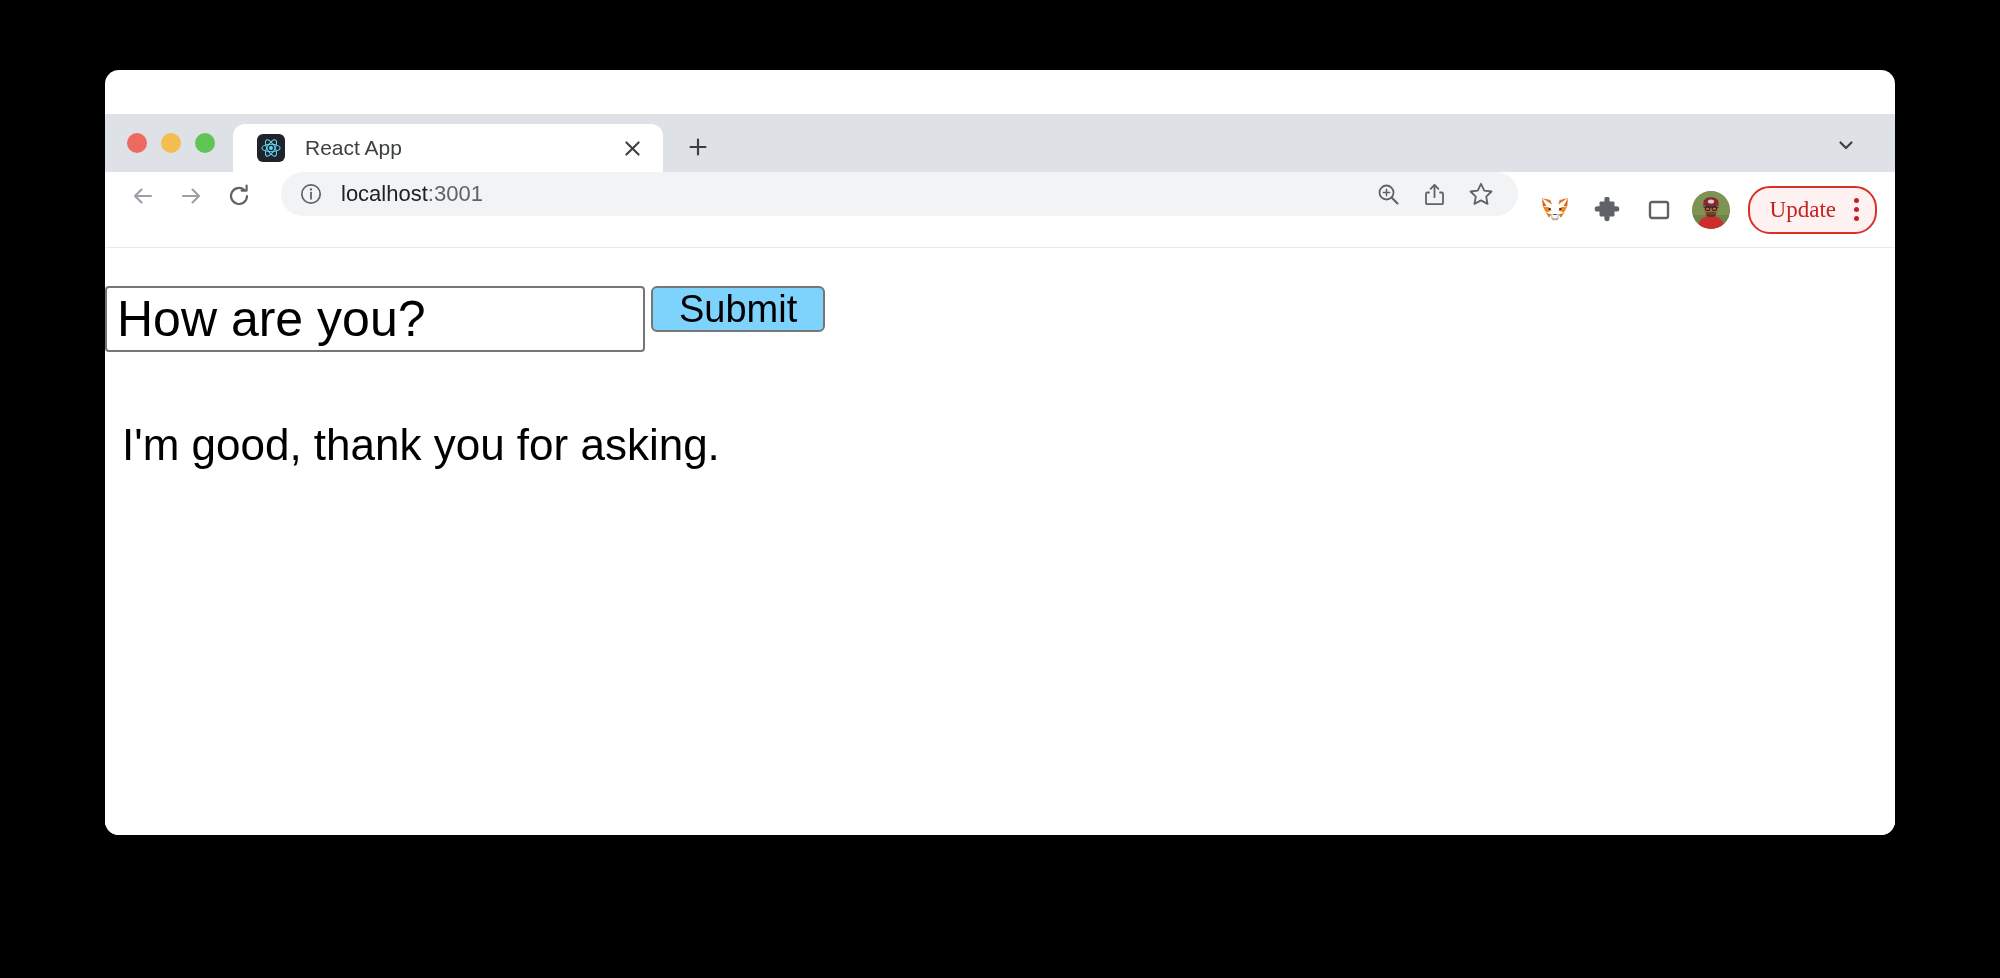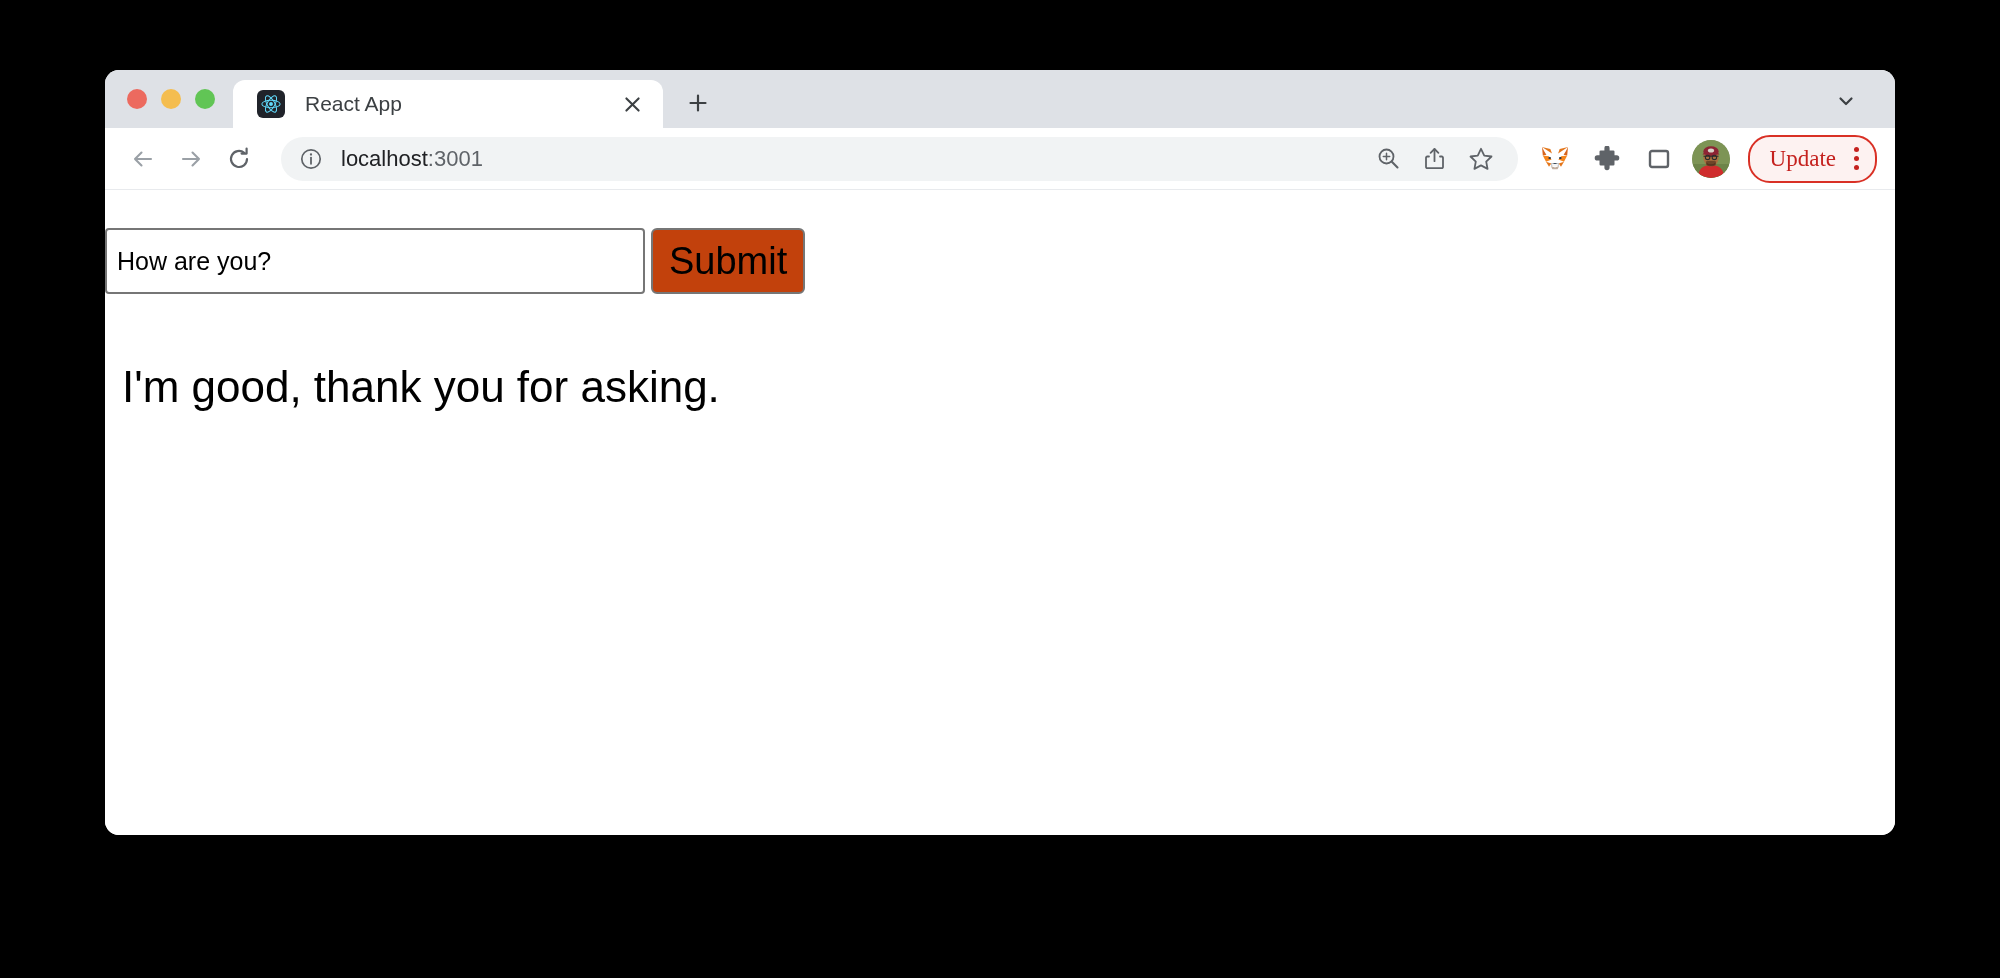--- a/index.html
+++ b/index.html
@@ -29,20 +29,21 @@
   }
 
   
   #tab-strip {
     position: relative;
     height: 58px;
     background: #dee1e6;
     display: flex;
     align-items: flex-end;
     flex: none;
+    margin-top: 44px;
   }
 
   #traffic-lights {
     display: flex;
     align-items: center;
     gap: 14px;
     padding: 0 18px 0 22px;
     height: 58px;
   }
   .traffic-dot {
@@ -118,24 +119,23 @@
     width: 38px;
     height: 38px;
     display: flex;
     align-items: center;
     justify-content: center;
     cursor: pointer;
   }
 
   
   #toolbar {
-    height: 62px;
+    height: 76px;
     background: #ffffff;
     display: flex;
-    align-items: center;
     padding: 0 18px 0 14px;
     flex: none;
     box-sizing: border-box;
     border-bottom: 1px solid #e8eaed;
   }
 
   .nav-btn {
     width: 48px;
     height: 48px;
     display: flex;
@@ -273,34 +273,34 @@
   }
 
   #prompt-input {
     width: 540px;
     height: 66px;
     box-sizing: border-box;
     border: 2px solid #767676;
     border-radius: 4px;
     background: #ffffff;
     font-family: "Liberation Sans", sans-serif;
-    font-size: 25px;
+    font-size: 50px;
     color: #000000;
     padding: 0 10px;
     outline: none;
   }
 
   #submit-button {
-    height: 66px;
+    height: 46px;
     box-sizing: border-box;
     margin-left: 6px;
-    padding: 0 16px;
+    padding: 0 26px;
     border: 2px solid #767676;
     border-radius: 6px;
-    background: #c2410c;
+    background: #7dd3fc;
     font-family: "Liberation Sans", sans-serif;
     font-size: 38px;
     color: #000000;
     cursor: pointer;
     line-height: 1;
   }
 
   #response-text {
     position: absolute;
     left: 0px;

